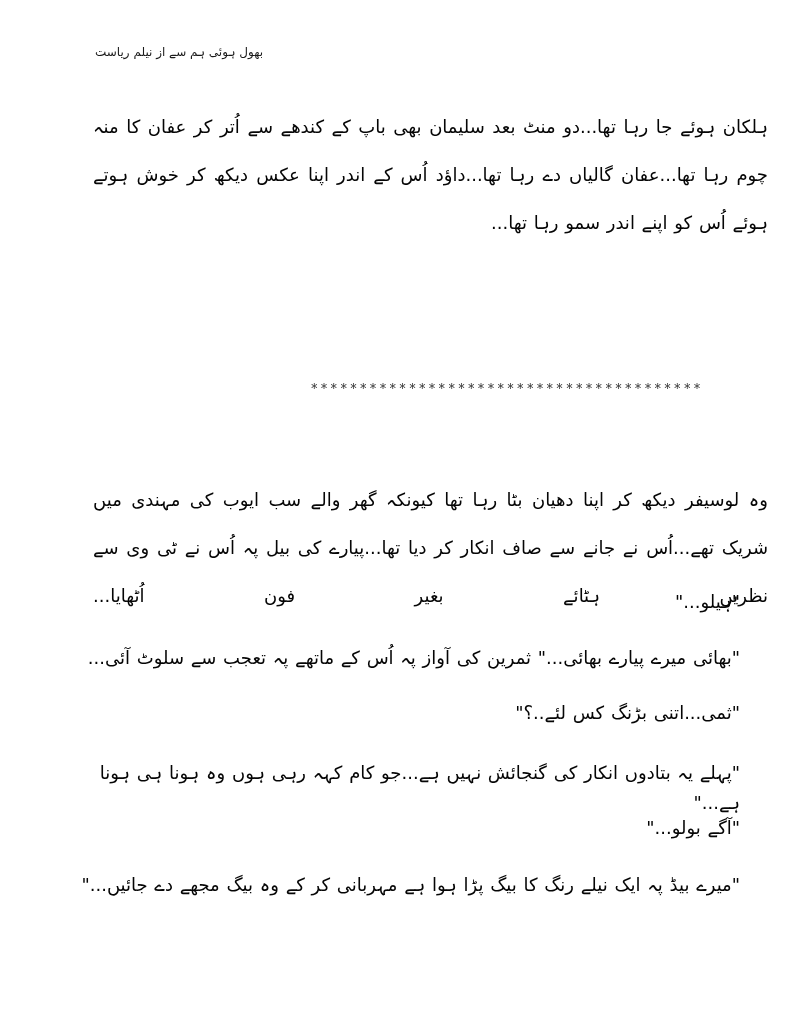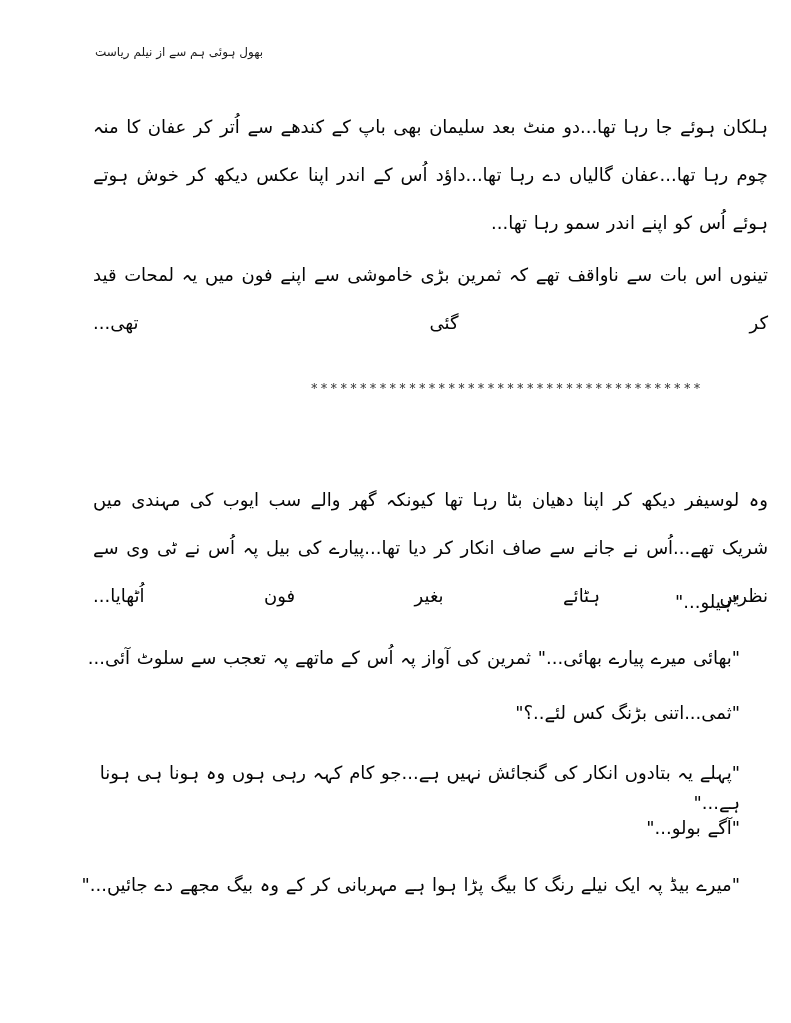--- a/index.html
+++ b/index.html
@@ -78,21 +78,20 @@
 </style>
 </head>
 <body>
 
 <div class="page">
 
   <div class="running-header">بھول ہوئی ہم سے از نیلم ریاست</div>
 
   <div class="para p1">ہلکان ہوئے جا رہا تھا...دو منٹ بعد سلیمان بھی باپ کے کندھے سے اُتر کر عفان کا منہ چوم رہا تھا...عفان گالیاں دے رہا تھا...داؤد اُس کے اندر اپنا عکس دیکھ کر خوش ہوتے ہوئے اُس کو اپنے اندر سمو رہا تھا...</div>
 
-  <div class="para p2 full-last">تینوں اس بات سے ناواقف تھے کہ ثمرین بڑی خاموشی سے اپنے فون میں یہ لمحات قید کر گئی تھی...</div>
 
   <div class="divider">* * * * * * * * * * * * * * * * * * * * * * * * * * * * * * * * * * * * * * * *</div>
 
   <div class="para p3 full-last">وہ لوسیفر دیکھ کر اپنا دھیان بٹا رہا تھا کیونکہ گھر والے سب ایوب کی مہندی میں شریک تھے...اُس نے جانے سے صاف انکار کر دیا تھا...پیارے کی بیل پہ اُس نے ٹی وی سے نظریں ہٹائے بغیر فون اُٹھایا...</div>
 
   <div class="dialogue d1">"ہیلو..."</div>
 
   <div class="dialogue d2">"بھائی میرے پیارے بھائی..." ثمرین کی آواز پہ اُس کے ماتھے پہ تعجب سے سلوٹ آئی...</div>
 
   <div class="dialogue d3">"ثمی...اتنی بڑنگ کس لئے..؟"</div>

